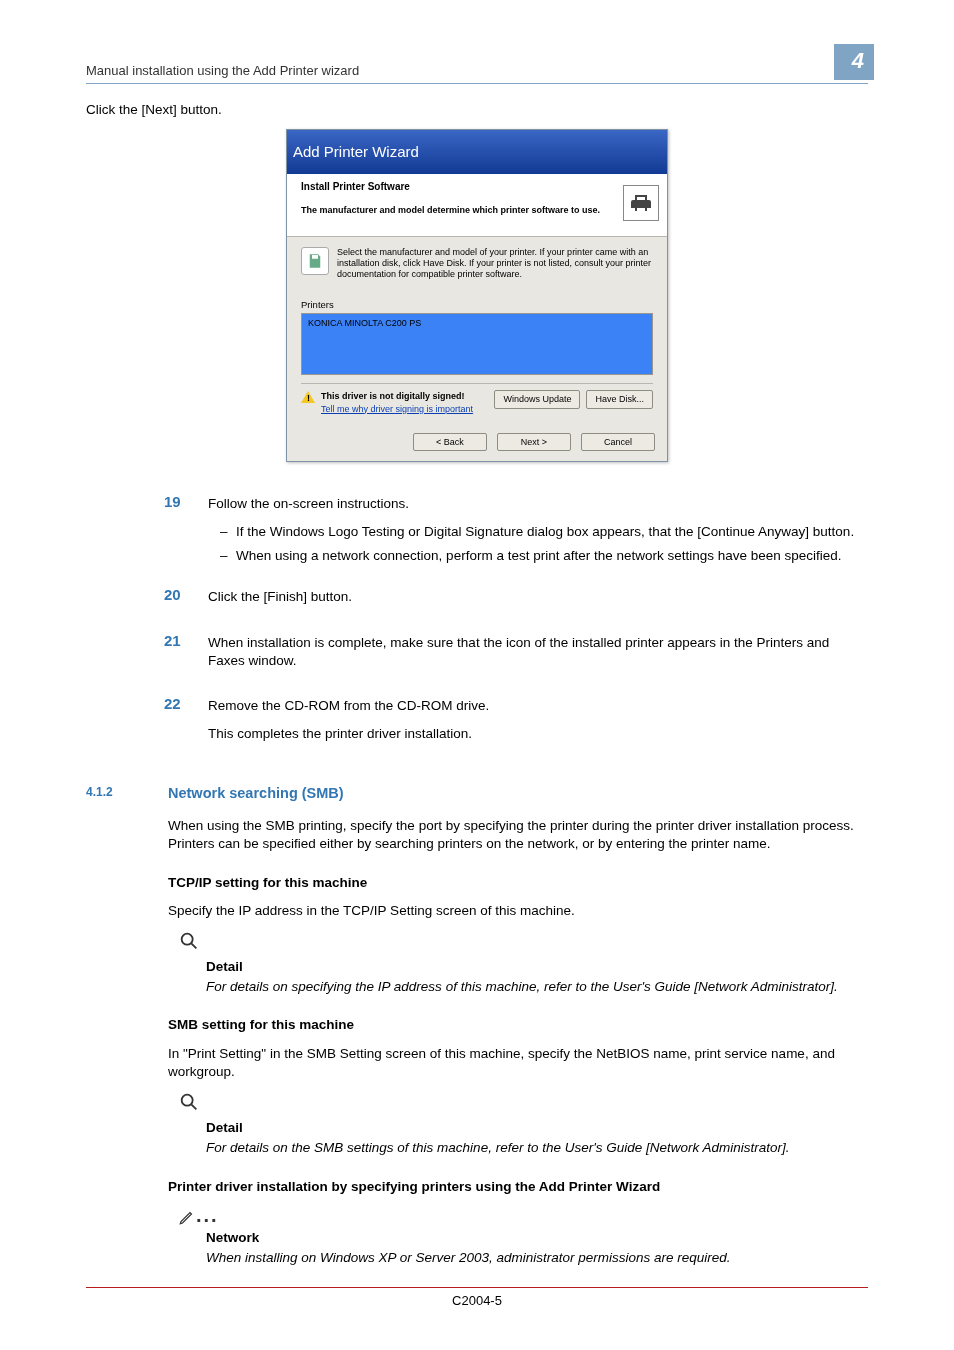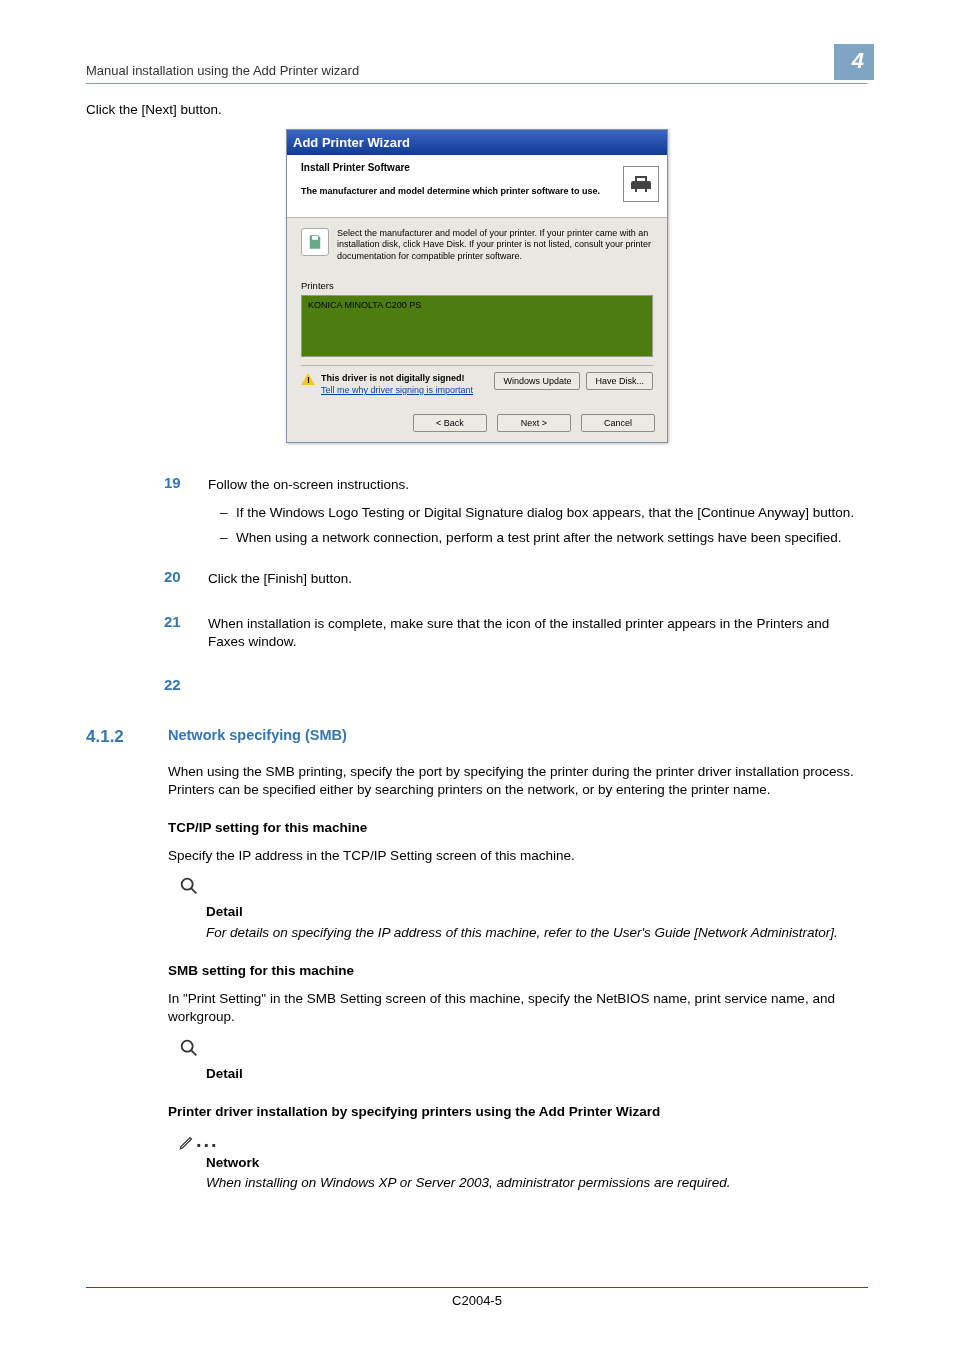--- a/index.html
+++ b/index.html
@@ -78,21 +78,21 @@
   .section-heading {
     display: flex;
     margin-top: 30px;
     margin-bottom: 14px;
   }
   .section-num {
     flex: 0 0 78px;
     padding-left: 0;
     font-weight: bold;
     color: #3277b3;
-    font-size: 17px;
+    font-size: 12px;
   }
   .section-title {
     flex: 1;
     font-weight: bold;
     color: #3277b3;
     font-size: 14.5px;
     padding-left: 4px;
   }
   .body-text {
     margin: 0 0 0 82px;
@@ -155,23 +155,23 @@
     width: 380px;
     border: 1px solid #8093a6;
     background: #e9e7e1;
     font-size: 9.4px;
     color: #000;
     box-shadow: 1px 1px 3px rgba(0,0,0,.25);
   }
   .wiz-titlebar {
     background: linear-gradient(#3a66c4, #123a94);
     color: #fff;
-    font-weight: bold;
-    padding: 4px 6px;
-    font-size: 13px;
+    font-weight: normal;
+    padding: 12px 6px;
+    font-size: 15px;
   }
   .wiz-header {
     background: #fff;
     border-bottom: 1px solid #b9b6ad;
     padding: 6px 8px 10px 14px;
     display: flex;
     justify-content: space-between;
     align-items: center;
   }
   .wiz-h-left { max-width: 300px; }
@@ -194,21 +194,21 @@
     width: 26px; height: 26px; flex:0 0 26px;
     border:1px solid #aaa; border-radius:3px;
     display:flex;align-items:center;justify-content:center;
     background:#fff;
     font-size:16px;
   }
   .wiz-info-txt { font-size: 9px; line-height:1.25; }
   .wiz-list-label { font-size: 9.5px; margin-bottom:2px; }
   .wiz-list {
     border:1px solid #9a978e;
-    background:#4d7c0f;
+    background:#3b82f6;
     height:54px;
     padding: 3px 6px;
     font-size: 9px;
     margin-bottom: 8px;
   }
   .wiz-warn-row {
     display:flex;
     align-items:flex-start;
     justify-content:space-between;
     border-top:1px solid #b9b6ad;
@@ -343,25 +343,29 @@
 
   <div class="step">
     <div class="step-num">21</div>
     <div class="step-body">
         <p>When installation is complete, make sure that the icon of the installed printer appears in the Printers and Faxes window.</p>
       </div>
   </div>
 
   <div class="step">
     <div class="step-num">22</div>
+    <div class="step-body">
+      <p>Remove the CD-ROM from the CD-ROM drive.</p>
+      <p>This completes the printer driver installation.</p>
+    </div>
   </div>
 
   <div class="section-heading">
     <div class="section-num">4.1.2</div>
-    <div class="section-title">Network specifying (SMB)</div>
+    <div class="section-title">Network searching (SMB)</div>
   </div>
   <div class="body-text">
     <p>When using the SMB printing, specify the port by specifying the printer during the printer driver installation process. Printers can be specified either by searching printers on the network, or by entering the printer name.</p>
   </div>
 
   <div class="subhead">TCP/IP setting for this machine</div>
   <div class="body-text">
       <p>Specify the IP address in the TCP/IP Setting screen of this machine.</p>
     </div>
   <div class="note-block">
@@ -380,20 +384,21 @@
       <p>In "Print Setting" in the SMB Setting screen of this machine, specify the NetBIOS name, print service name, and workgroup.</p>
     </div>
   <div class="note-block">
     <span class="note-icon-mag">
       <svg width="22" height="22" viewBox="0 0 24 24">
           <circle cx="10" cy="10" r="6" fill="none" stroke="#333" stroke-width="2"></circle>
           <line x1="14.5" y1="14.5" x2="20" y2="20" stroke="#333" stroke-width="2"></line>
         </svg>
     </span>
     <p class="note-title">Detail</p>
+    <p class="note-body">For details on the SMB settings of this machine, refer to the User's Guide [Network Administrator].</p>
   </div>
 
   <div class="subhead">Printer driver installation by specifying printers using the Add Printer Wizard</div>
   <div class="note-block">
     <span class="note-icon-pen">
       <svg width="18" height="18" viewBox="0 0 24 24" style="vertical-align:-2px;">
           <path d="M3 21l3-1 12-12-2-2L4 18l-1 3z" fill="none" stroke="#333" stroke-width="1.6"></path>
         </svg><span class="dots">...</span>
     </span>
     <p class="note-title">Network</p>

